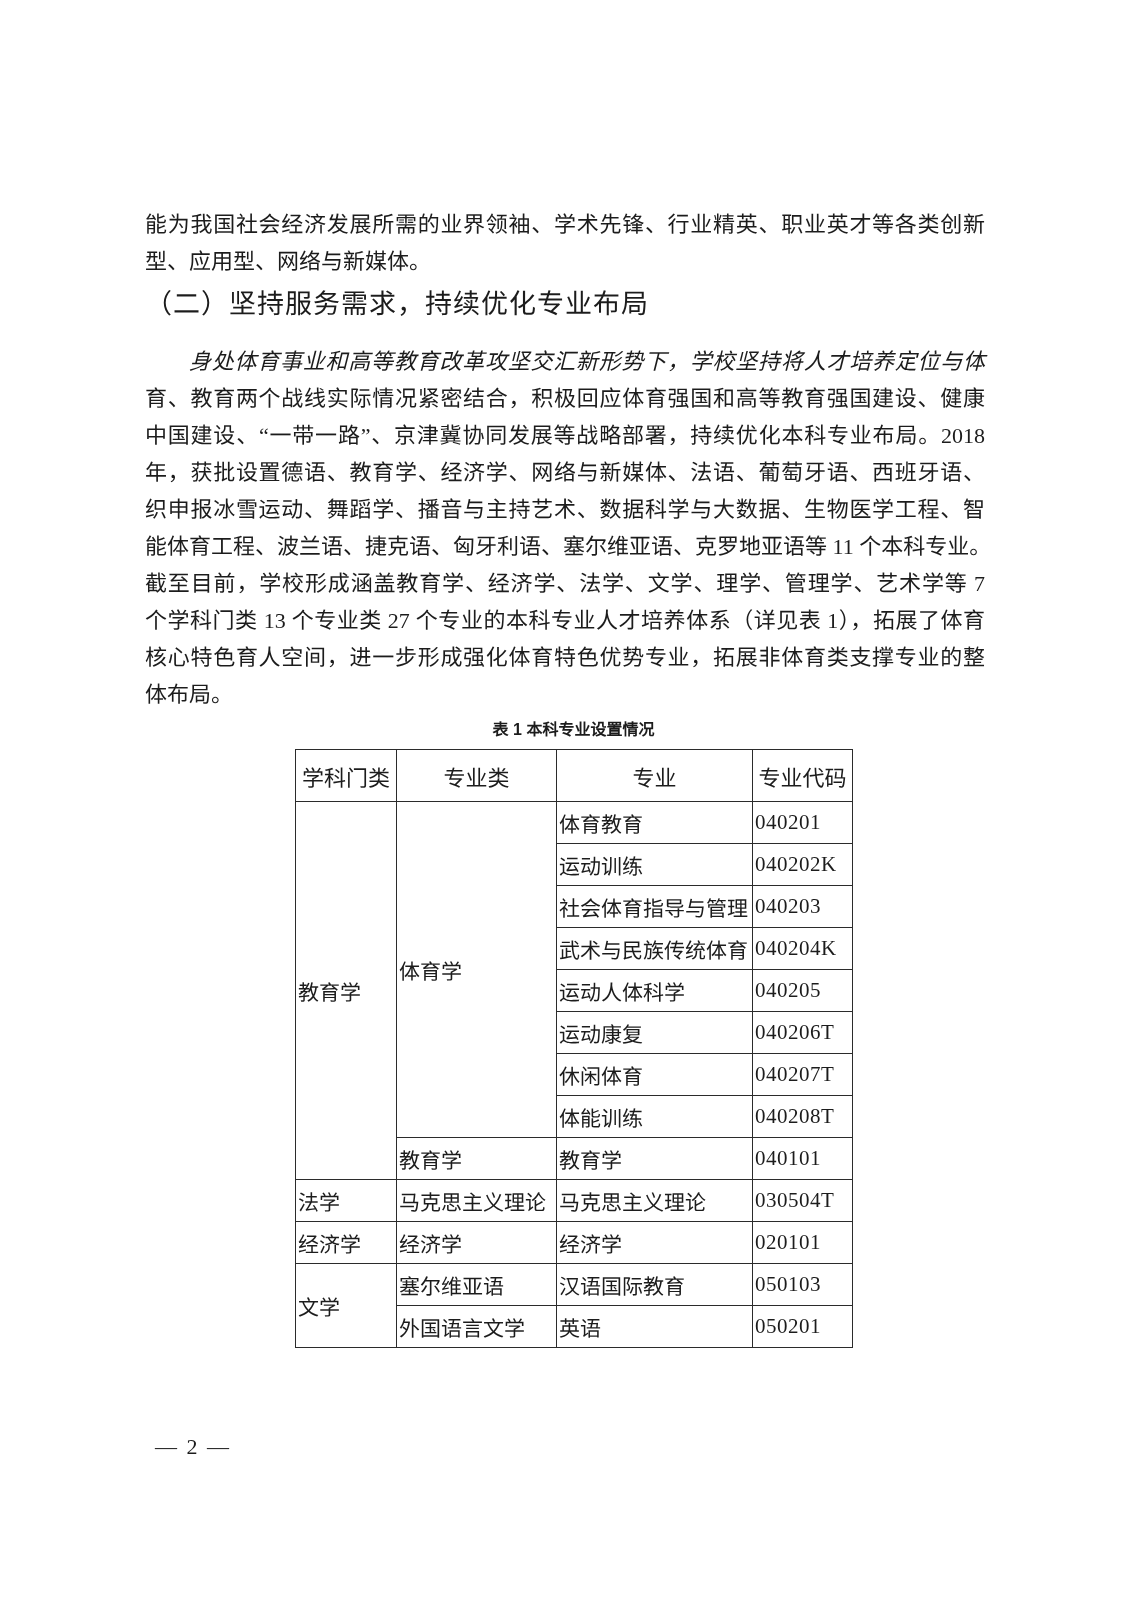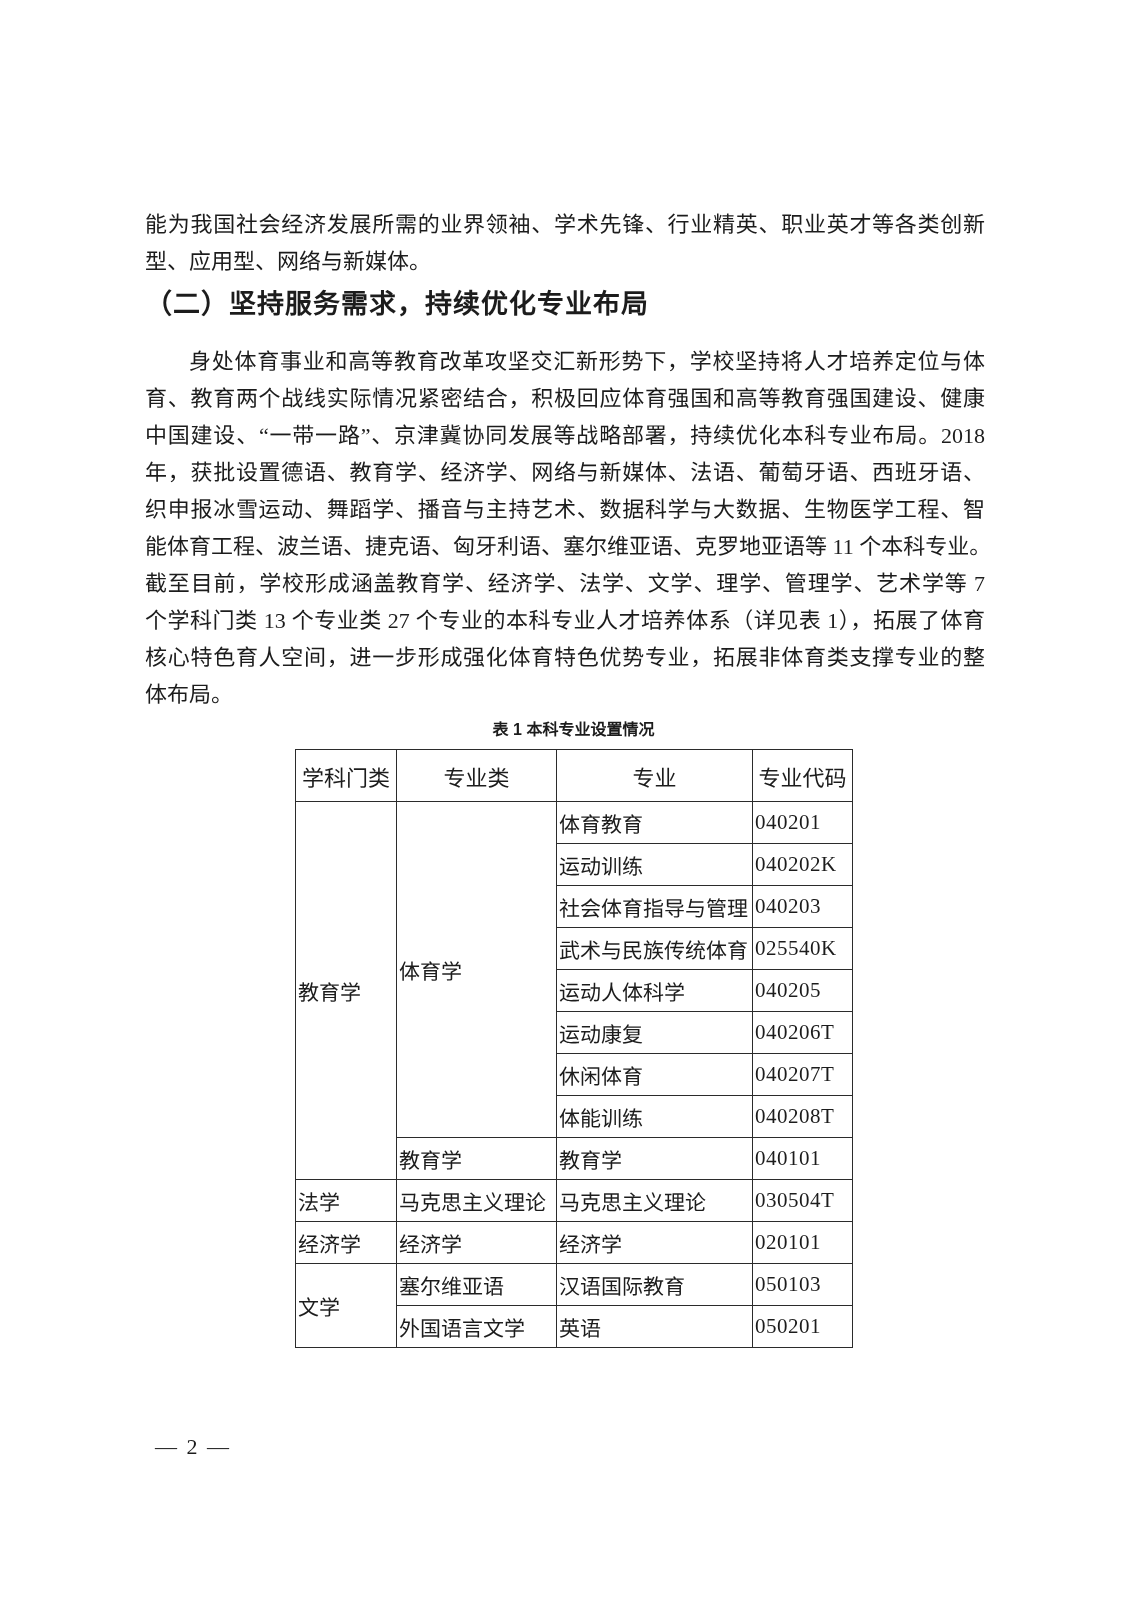--- a/index.html
+++ b/index.html
@@ -25,24 +25,25 @@
     line-height: 37px;
     text-align: justify;
     text-align-last: justify;
     white-space: nowrap;
   }
   .bodyline.lastline {
     text-align-last: left;
   }
   .bodyline.indent2 {
     padding-left: 44px;
+    font-style: italic;
   }
   .section-heading {
     font-family: "Liberation Sans", "DejaVu Sans", sans-serif;
-    font-weight: bold;
+    font-weight: normal;
     font-size: 27px;
     line-height: 40px;
     margin-top: 4px;
     margin-bottom: 19px;
     letter-spacing: 1px;
     white-space: nowrap;
   }
   .table-block {
     margin-top: 2px;
   }
@@ -137,21 +138,21 @@
           <tr class="datarow">
             <td>运动训练</td>
             <td class="code">040202K</td>
           </tr>
           <tr class="datarow">
             <td>社会体育指导与管理</td>
             <td class="code">040203</td>
           </tr>
           <tr class="datarow">
             <td>武术与民族传统体育</td>
-            <td class="code">025540K</td>
+            <td class="code">040204K</td>
           </tr>
           <tr class="datarow">
             <td>运动人体科学</td>
             <td class="code">040205</td>
           </tr>
           <tr class="datarow">
             <td>运动康复</td>
             <td class="code">040206T</td>
           </tr>
           <tr class="datarow">

